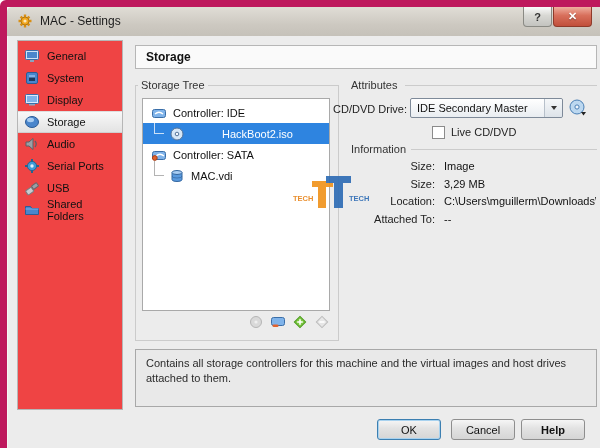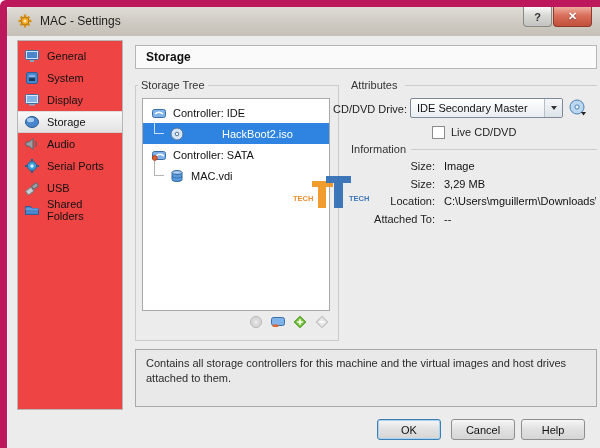--- a/index.html
+++ b/index.html
@@ -264,17 +264,17 @@
   <div class="help-box">
     <span>Contains all storage controllers for this machine and the virtual images and host drives attached to them.</span>
   </div>
 
   <div class="btn default" style="left:370px;">
     <span>OK</span>
   </div>
   <div class="btn" style="left:444px;">
     <span>Cancel</span>
   </div>
-  <div class="btn" style="left:514px;">
+  <div class="btn" style="left:514px;font-weight:bold;">
     <span>Help</span>
   </div>
 
 </div>
 
 </body></html>

